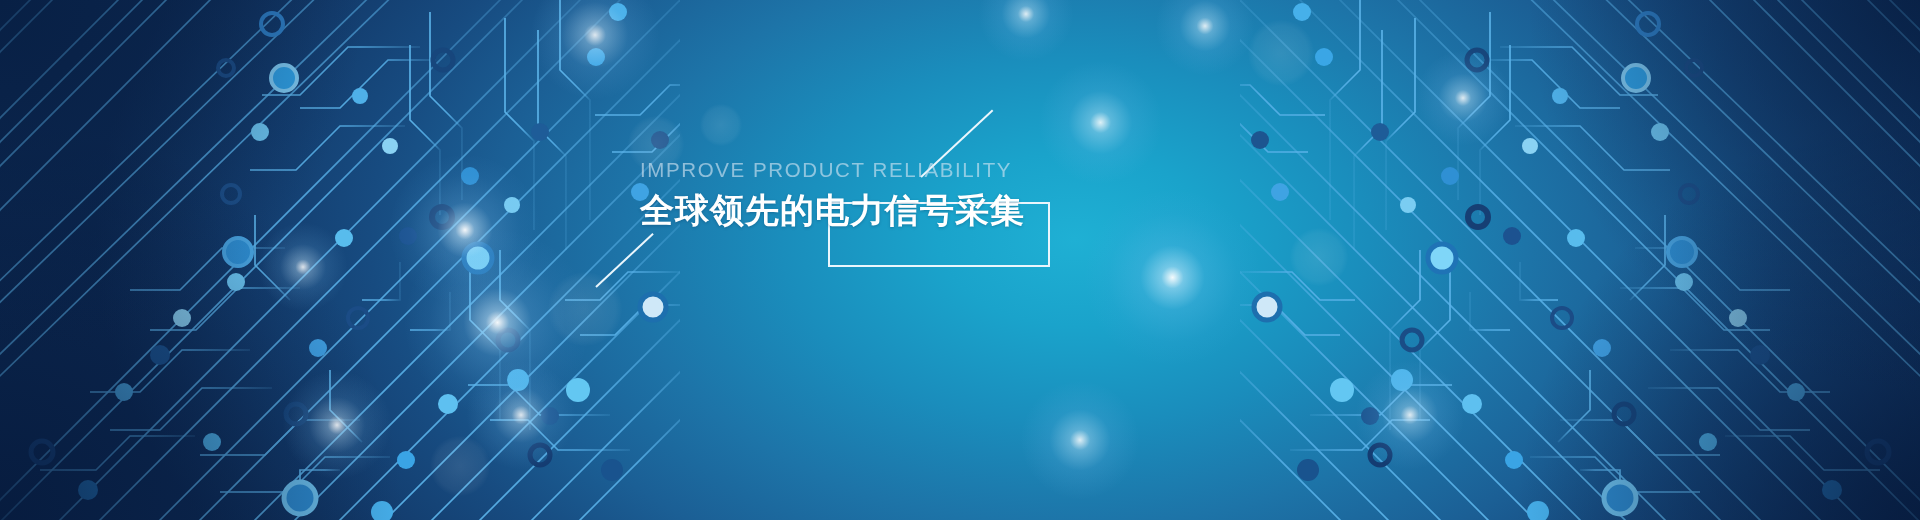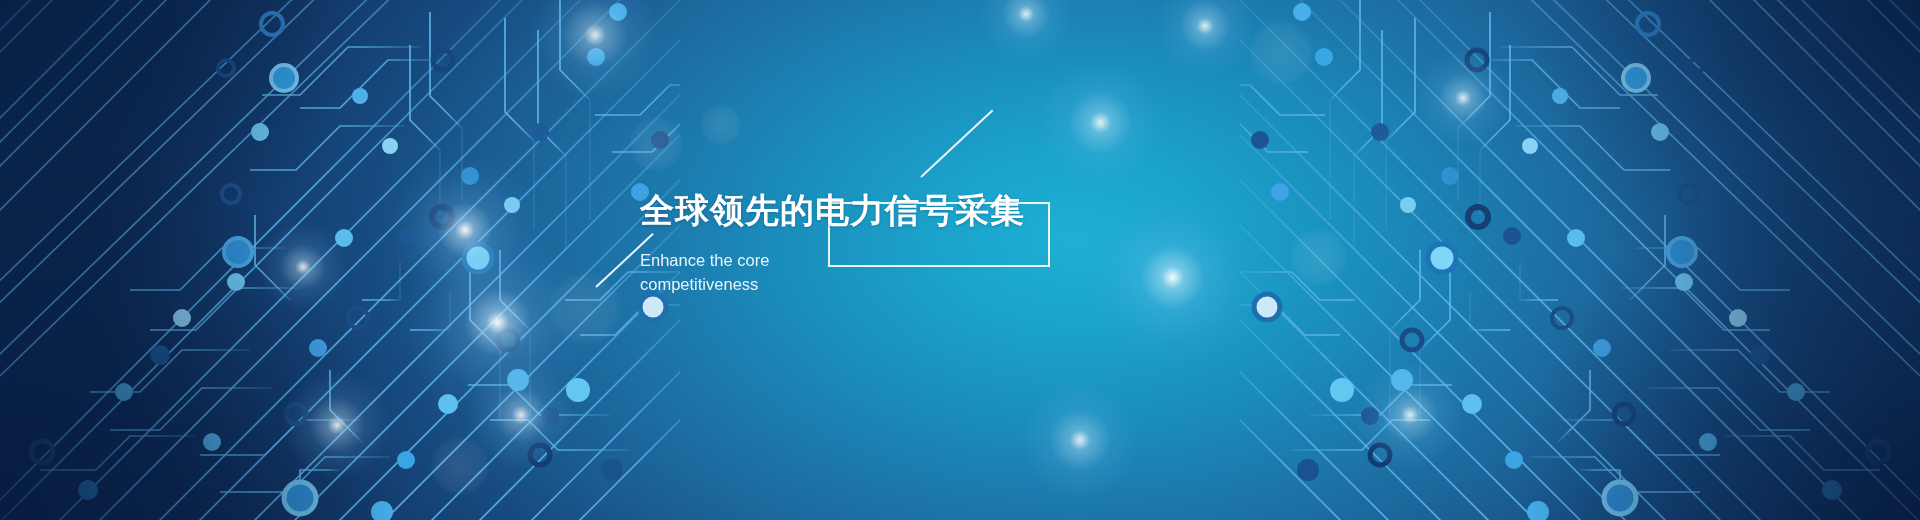--- a/index.html
+++ b/index.html
@@ -273,21 +273,18 @@
 
   <div id="textblock">
 
     <div class="line" id="frame-left"></div>
     <div class="line" id="frame-top"></div>
     <div class="line" id="frame-right"></div>
     <div class="line" id="frame-bottom"></div>
     <div class="diag" id="diag-top"></div>
     <div class="diag" id="diag-bottom"></div>
 
+    <div id="tagline">IMPROVE PRODUCT RELIABILITY</div>
     <div id="headline1">全球领先的电力信号采集</div>
 
-    <div id="subtext">
-      <div>Enhance the core</div>
-      <div>competitiveness</div>
-    </div>
 
   </div>
 </div>
 
 </body></html>

